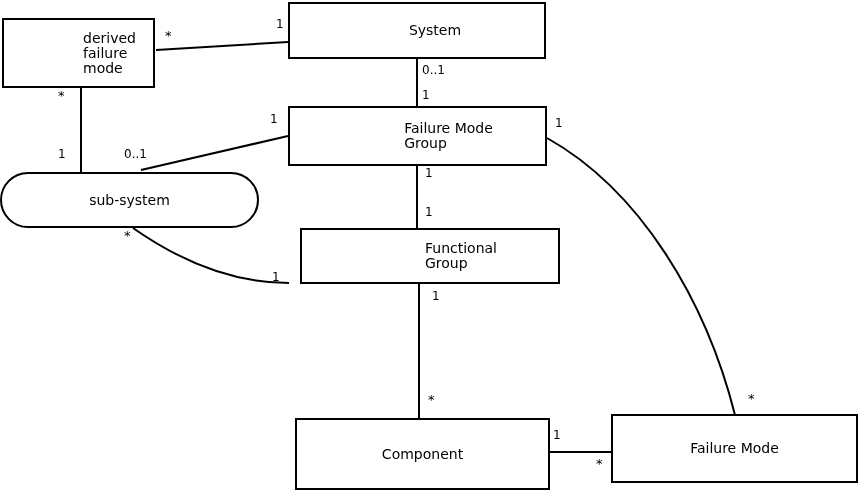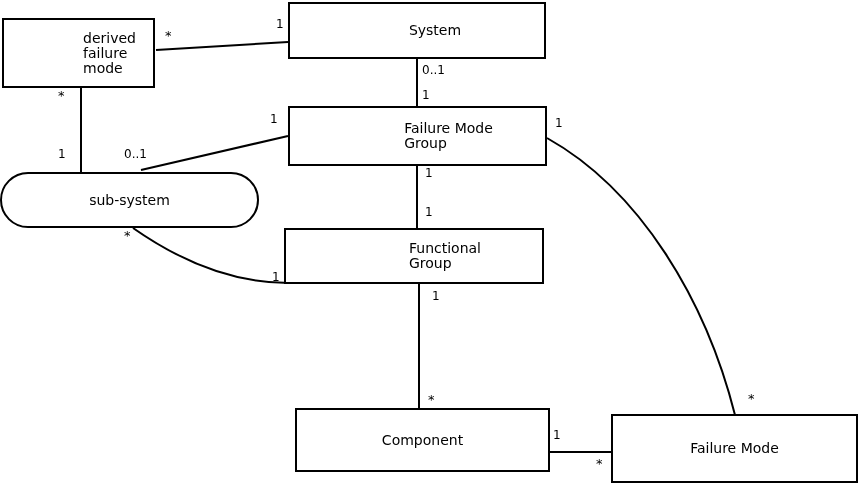--- a/index.html
+++ b/index.html
@@ -96,26 +96,26 @@
 
   <div class="uml-box label-offset" style="left: 288px; top: 106px; width: 259px; height: 60px;">
     <span class="box-label">Failure Mode
 Group</span>
   </div>
 
   <div class="uml-box" style="left: 0px; top: 172px; width: 259px; height: 56px; border-radius: 28px;">
     <span class="box-label">sub-system</span>
   </div>
 
-  <div class="uml-box label-offset" style="left: 284px; top: 228px; width: 260px; height: 56px;">
+  <div class="uml-box label-offset" style="left: 300px; top: 228px; width: 260px; height: 56px;">
     <span class="box-label">Functional
 Group</span>
   </div>
 
-  <div class="uml-box" style="left: 295px; top: 408px; width: 255px; height: 64px;">
+  <div class="uml-box" style="left: 295px; top: 418px; width: 255px; height: 72px;">
     <span class="box-label">Component</span>
   </div>
 
   <div class="uml-box" style="left: 611px; top: 414px; width: 247px; height: 69px;">
     <span class="box-label">Failure Mode</span>
   </div>
 
   <div id="multiplicity-layer">
       <span class="multiplicity star" style="left: 165px; top: 30px;">*</span>
       <span class="multiplicity" style="left: 276px; top: 18px;">1</span>

